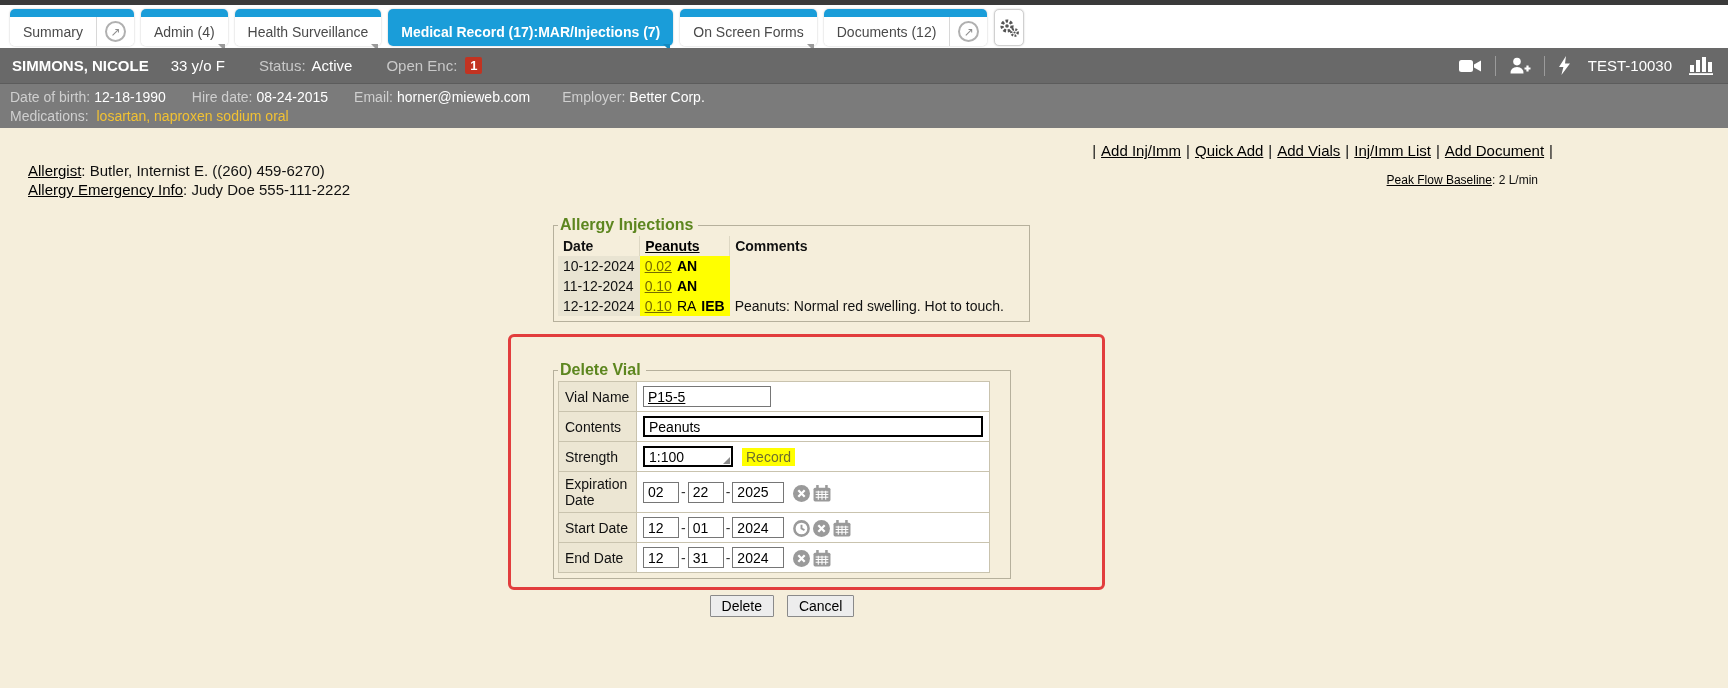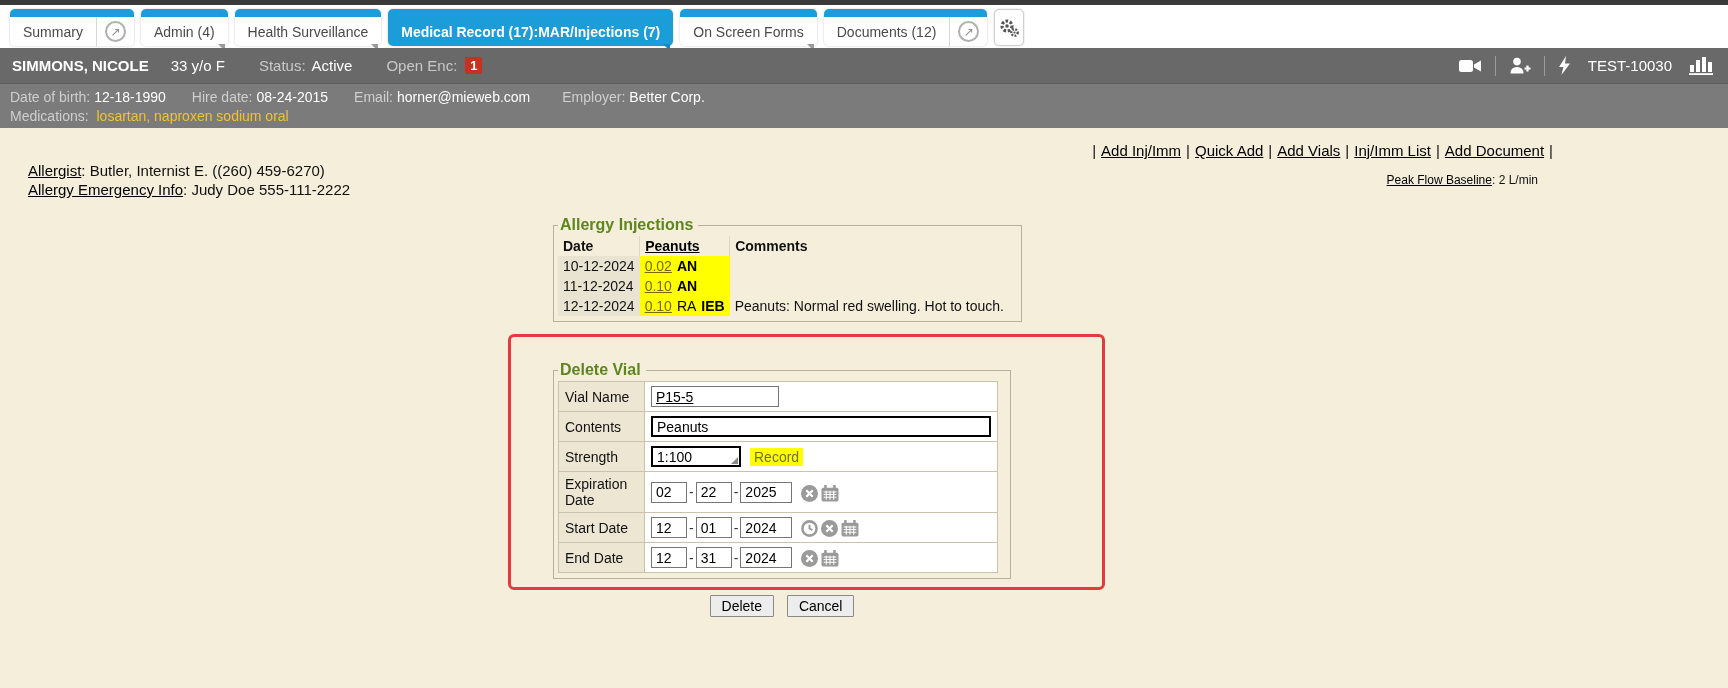--- a/index.html
+++ b/index.html
@@ -40,21 +40,21 @@
   
   .content { position:relative; height:560px; background:#f5eedb; font-size:14px; color:#111; }
   .rightlinks { position:absolute; top:14px; right:170px; text-align:right; font-size:15px; }
   .rightlinks a { color:#000; cursor:pointer; }
   .lsep { margin:0 5px; }
   .peakflow { position:absolute; top:45px; right:190px; font-size:12px; }
   .peakflow a { color:#000; cursor:pointer; }
   .allergyinfo { position:absolute; top:33px; left:28px; font-size:15px; line-height:19px; }
   .allergyinfo a { color:#000; cursor:pointer; }
 
-  fieldset { border:1px solid #b6b09c; padding:2px 12px 5px 4px; background:#f5eedb; }
+  fieldset { border:1px solid #b6b09c; padding:2px 20px 5px 4px; background:#f5eedb; }
   legend { font-weight:bold; font-size:16px; color:#5d861f; padding:0 5px 0 2px; }
 
   .inj-fs { position:absolute; left:553px; top:88px; width:458px; }
   .injtable { width:100%; border-collapse:collapse; font-size:14px; }
   .injtable th { text-align:left; font-weight:bold; padding:2px 5px; border-right:1px solid #ddd7c3; }
   .injtable th:last-child { border-right:none; }
   .injtable td { padding:2px 5px; white-space:nowrap; }
   .td-date { background:#e9e4d2; width:84px; }
   .td-dose { background:#ffff00; width:86px; }
   .doselink { color:#756b00; text-decoration:underline; cursor:pointer; }

